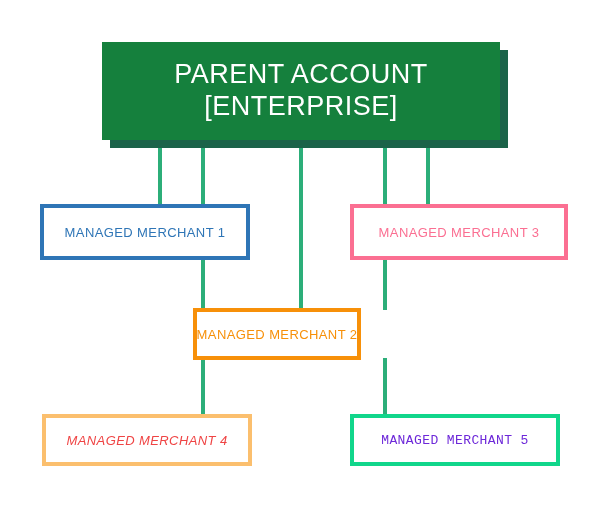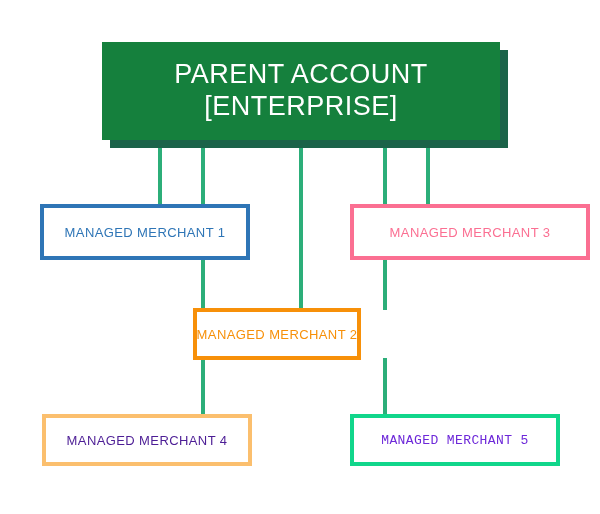--- a/index.html
+++ b/index.html
@@ -75,28 +75,28 @@
   }
   .node-label {
     font-size: 13px;
     letter-spacing: 0.4px;
     white-space: nowrap;
   }
 
   #node-m1 { left: 40px;  top: 204px; width: 210px; height: 56px; border-color: #2E75B6; }
   #node-m1 .node-label { color: #2E75B6; }
 
-  #node-m3 { left: 350px; top: 204px; width: 240px; height: 56px; border-color: #FB6F92; }
+  #node-m3 { left: 350px; top: 204px; width: 218px; height: 56px; border-color: #FB6F92; }
   #node-m3 .node-label { color: #FB6F92; }
 
   #node-m2 { left: 193px; top: 308px; width: 168px; height: 52px; border-color: #F79009; }
   #node-m2 .node-label { color: #F79009; }
 
   #node-m4 { left: 42px;  top: 414px; width: 210px; height: 52px; border-color: #FBBF6E; }
-  #node-m4 .node-label { color: #4c1d95; }
+  #node-m4 .node-label { color: #ef4444; font-style: italic; }
 
   #node-m5 { left: 350px; top: 414px; width: 210px; height: 52px; border-color: #11D68B; }
   #node-m5 .node-label { color: #6d28d9; font-family: Liberation Mono, monospace; }
 </style>
 </head>
 <body>
 
 <div id="canvas">
 
   <div class="connector" style="left:158px; top:140px; height:66px;"></div>

